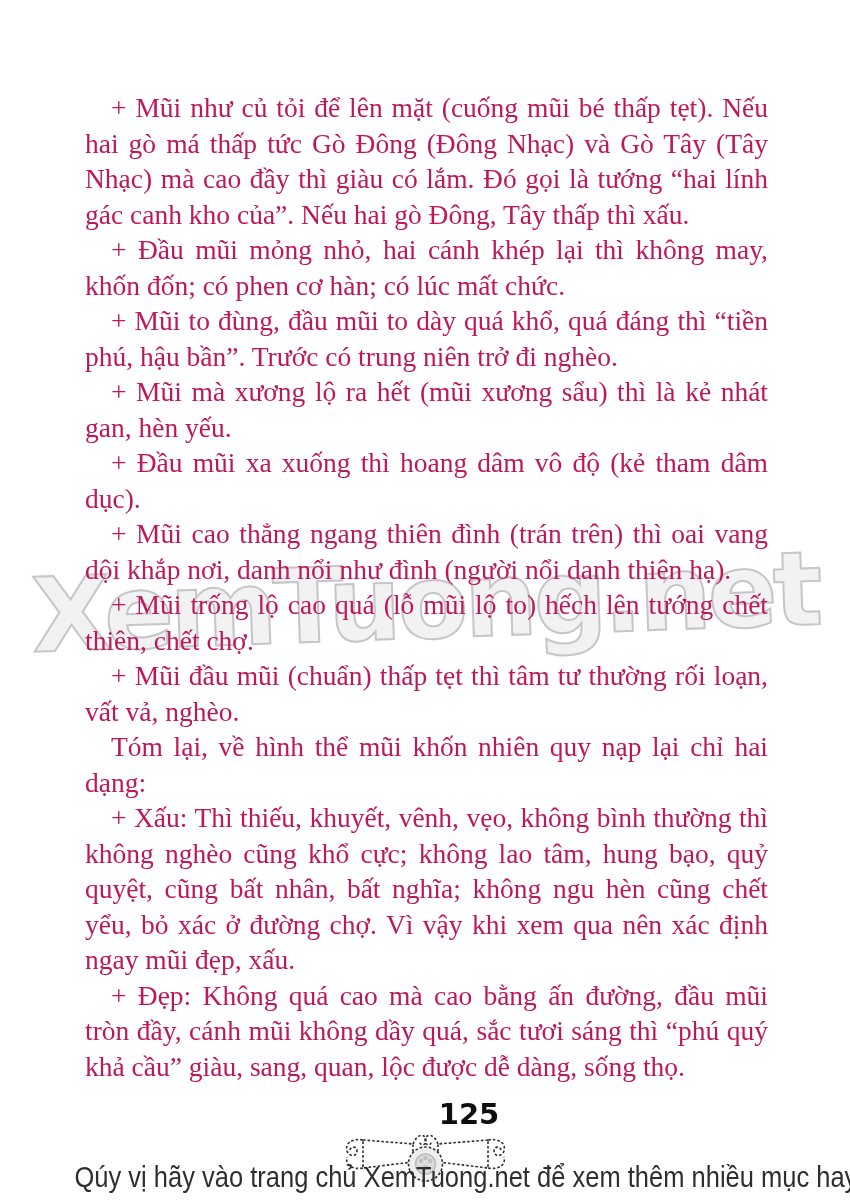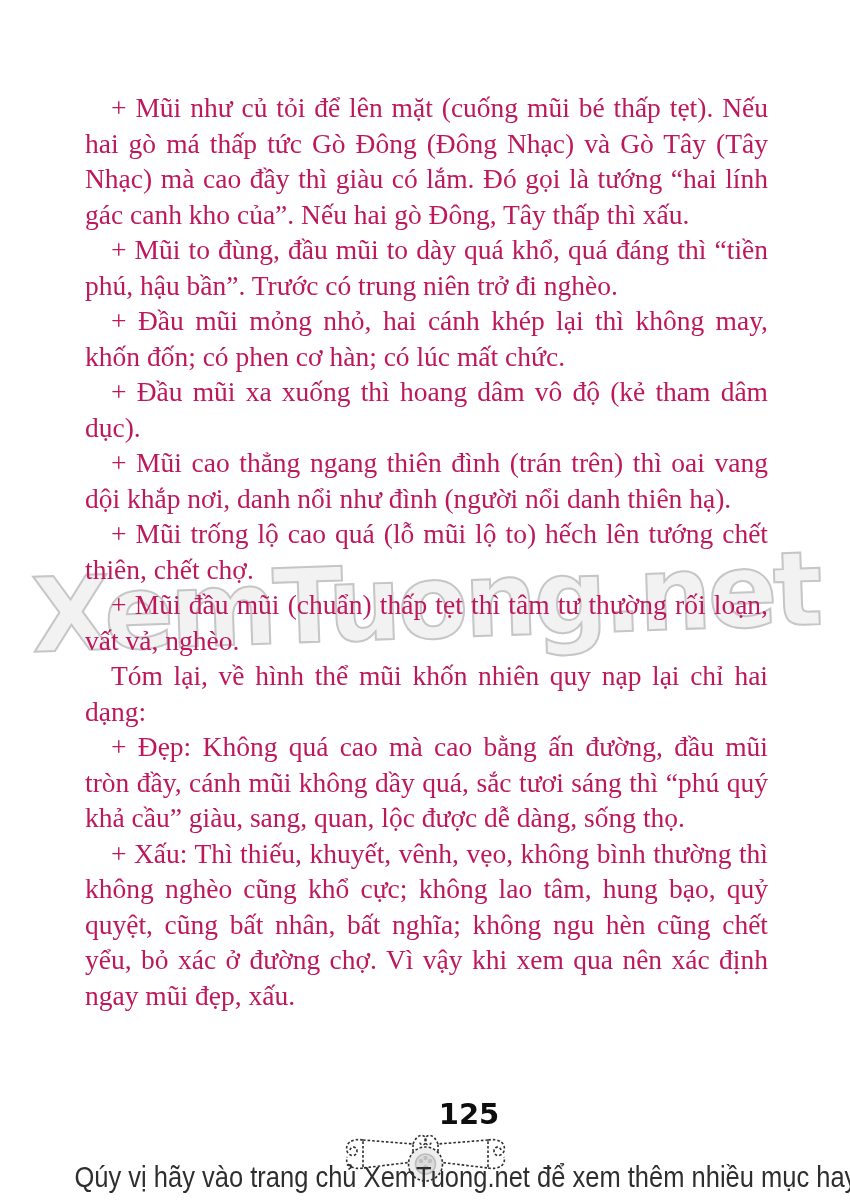--- a/index.html
+++ b/index.html
@@ -91,29 +91,30 @@
 </style>
 </head>
 <body>
 
 <div>
 
   <div class="watermark">XemTuong.net</div>
 
   <div class="text-block">
       <p class="para">+ Mũi như củ tỏi để lên mặt (cuống mũi bé thấp tẹt). Nếu hai gò má thấp tức Gò Đông (Đông Nhạc) và Gò Tây (Tây Nhạc) mà cao đầy thì giàu có lắm. Đó gọi là tướng “hai lính gác canh kho của”. Nếu hai gò Đông, Tây thấp thì xấu.</p>
+      <p class="para">+ Đầu mũi mỏng nhỏ, hai cánh khép lại thì không may, khốn đốn; có phen cơ hàn; có lúc mất chức.</p>
       <p class="para">+ Mũi to đùng, đầu mũi to dày quá khổ, quá đáng thì “tiền phú, hậu bần”. Trước có trung niên trở đi nghèo.</p>
-      <p class="para">+ Đầu mũi mỏng nhỏ, hai cánh khép lại thì không may, khốn đốn; có phen cơ hàn; có lúc mất chức.</p>
+      <p class="para">+ Mũi mà xương lộ ra hết (mũi xương sẩu) thì là kẻ nhát gan, hèn yếu.</p>
       <p class="para">+ Đầu mũi xa xuống thì hoang dâm vô độ (kẻ tham dâm dục).</p>
       <p class="para">+ Mũi cao thẳng ngang thiên đình (trán trên) thì oai vang dội khắp nơi, danh nổi như đình (người nổi danh thiên hạ).</p>
       <p class="para">+ Mũi trống lộ cao quá (lỗ mũi lộ to) hếch lên tướng chết thiên, chết chợ.</p>
       <p class="para">+ Mũi đầu mũi (chuẩn) thấp tẹt thì tâm tư thường rối loạn, vất vả, nghèo.</p>
       <p class="para">Tóm lại, về hình thể mũi khốn nhiên quy nạp lại chỉ hai dạng:</p>
+      <p class="para">+ Xấu: Thì thiếu, khuyết, vênh, vẹo, không bình thường thì không nghèo cũng khổ cực; không lao tâm, hung bạo, quỷ quyệt, cũng bất nhân, bất nghĩa; không ngu hèn cũng chết yểu, bỏ xác ở đường chợ. Vì vậy khi xem qua nên xác định ngay mũi đẹp, xấu.</p>
       <p class="para">+ Đẹp: Không quá cao mà cao bằng ấn đường, đầu mũi tròn đầy, cánh mũi không dầy quá, sắc tươi sáng thì “phú quý khả cầu” giàu, sang, quan, lộc được dễ dàng, sống thọ.</p>
-      <p class="para">+ Xấu: Thì thiếu, khuyết, vênh, vẹo, không bình thường thì không nghèo cũng khổ cực; không lao tâm, hung bạo, quỷ quyệt, cũng bất nhân, bất nghĩa; không ngu hèn cũng chết yểu, bỏ xác ở đường chợ. Vì vậy khi xem qua nên xác định ngay mũi đẹp, xấu.</p>
     </div>
 
   <div class="page-number">125</div>
 
   <div class="ornament">
     <svg width="185" height="64" viewBox="0 0 185 64" xmlns="http://www.w3.org/2000/svg">
       <g fill="none" stroke="#2f2f2f" stroke-width="1.6" stroke-dasharray="2.6 2">
         <path d="M30,16 L80,20 L80,38 L30,44 Z" fill="#ffffff"></path>
         <path d="M155,16 L105,20 L105,38 L155,44 Z" fill="#ffffff"></path>
         <path d="M30,16 C18,14 12,20 14,27 C16,33 24,33 24,27 C24,22 18,22 17,26"></path>

